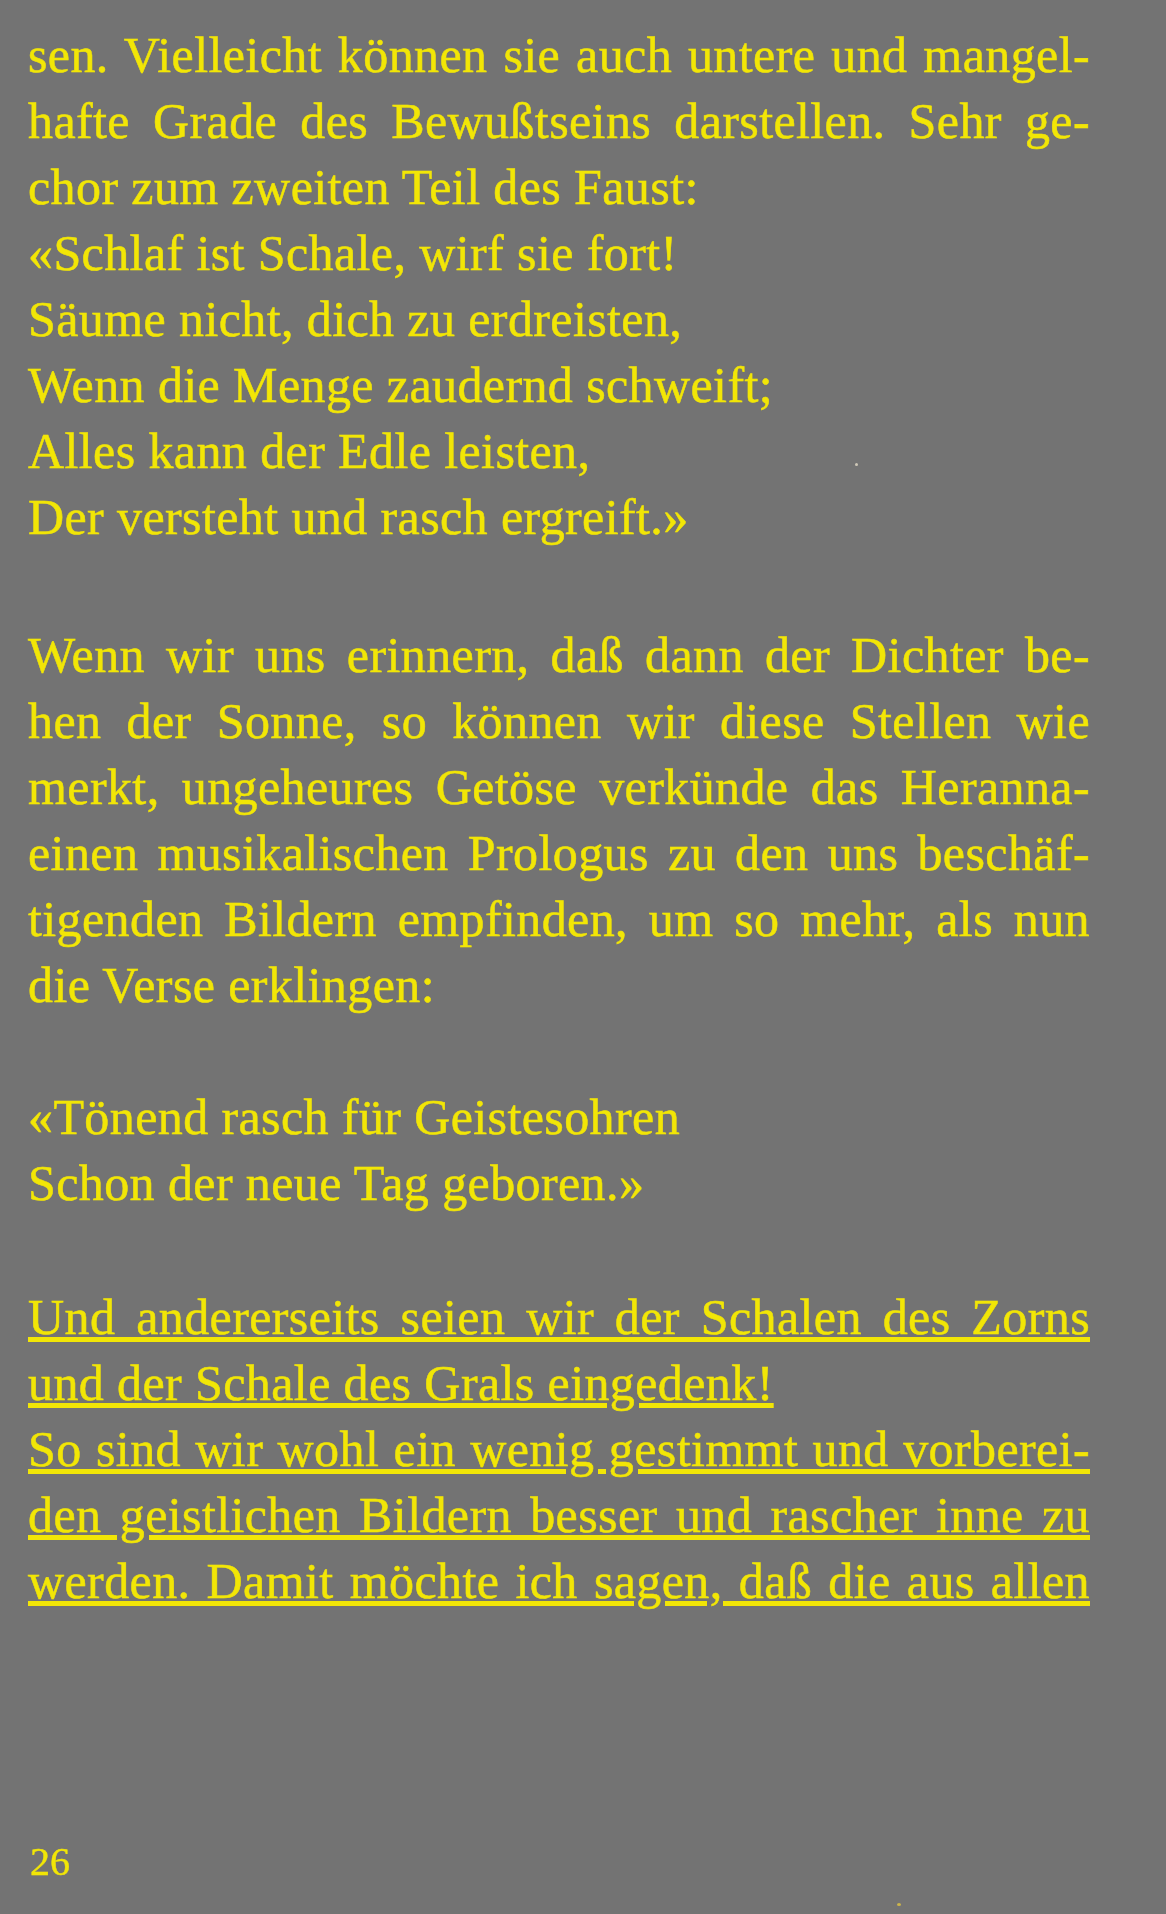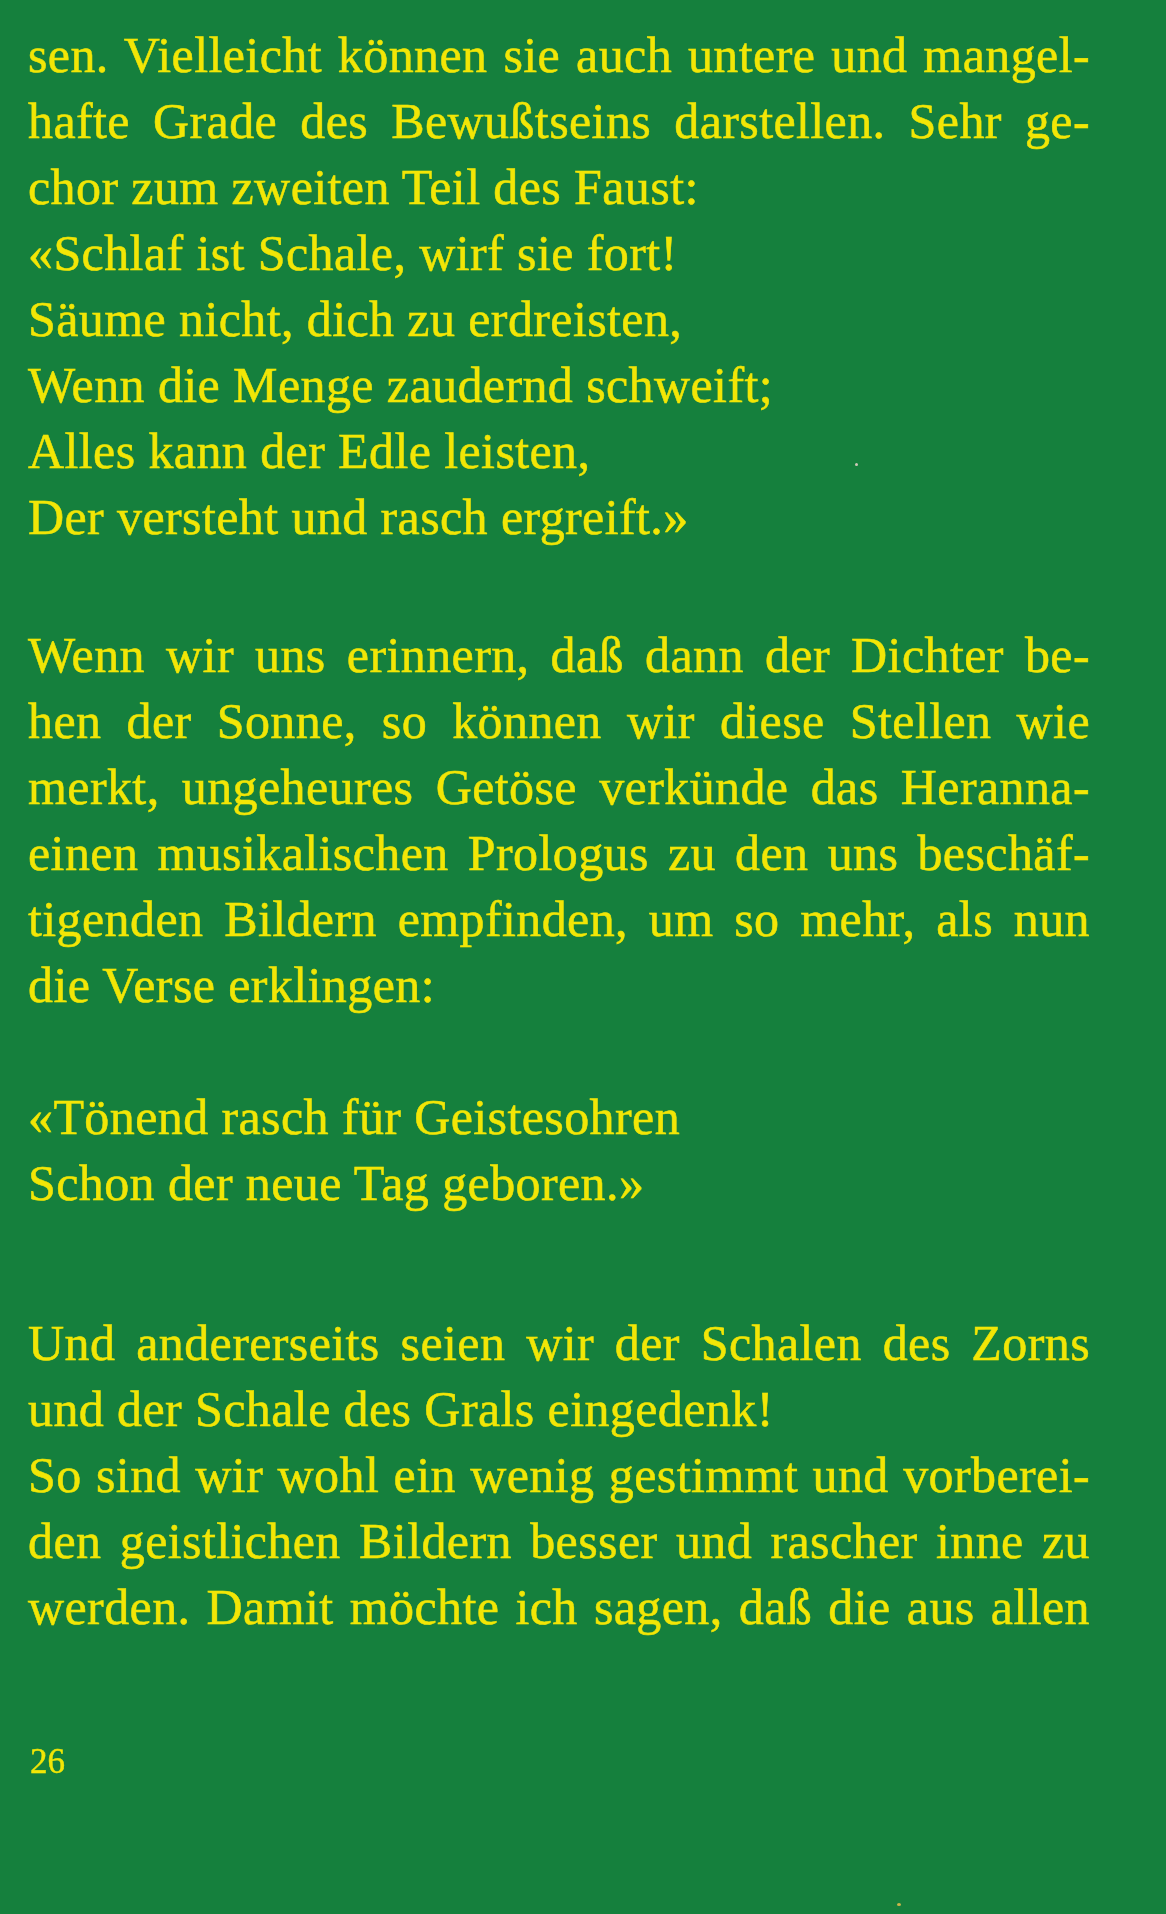--- a/index.html
+++ b/index.html
@@ -4,52 +4,52 @@
 <style>
   html, body {
     margin: 0;
     padding: 0;
     background: #000000;
   }
   .page {
     position: relative;
     width: 1166px;
     height: 1914px;
-    background: #15803d;
+    background: #737373;
     overflow: hidden;
     font-family: "Liberation Serif", serif;
     color: #f2e606;
   }
   .text {
     position: absolute;
     left: 28px;
     top: 22px;
     width: 1062px;
     font-size: 50px;
     line-height: 66px;
     letter-spacing: 0.4px;
     -webkit-text-stroke: 0.5px currentColor;
   }
   .block { margin: 0; padding: 0; }
   .gap-1 { }
   .gap-2 { margin-top: 72px; }
   .gap-3 { margin-top: 66px; }
-  .gap-4 { margin-top: 94px; }
+  .gap-4 { margin-top: 68px; text-decoration: underline; }
   .line.j {
     text-align: justify;
     text-align-last: justify;
   }
   .line.l {
     text-align: left;
   }
   .pageno {
     position: absolute;
     left: 30px;
-    top: 1742px;
-    font-size: 35px;
+    top: 1842px;
+    font-size: 40px;
     line-height: 40px;
     -webkit-text-stroke: 0.4px currentColor;
   }
   .speck {
     position: absolute;
     border-radius: 50%;
   }
   .speck-1 { left: 855px; top: 463px; width: 3px; height: 3px; background: #cfc8b8; }
   .speck-2 { left: 897px; top: 1903px; width: 4px; height: 3px; background: #cdb54a; }
 </style>

